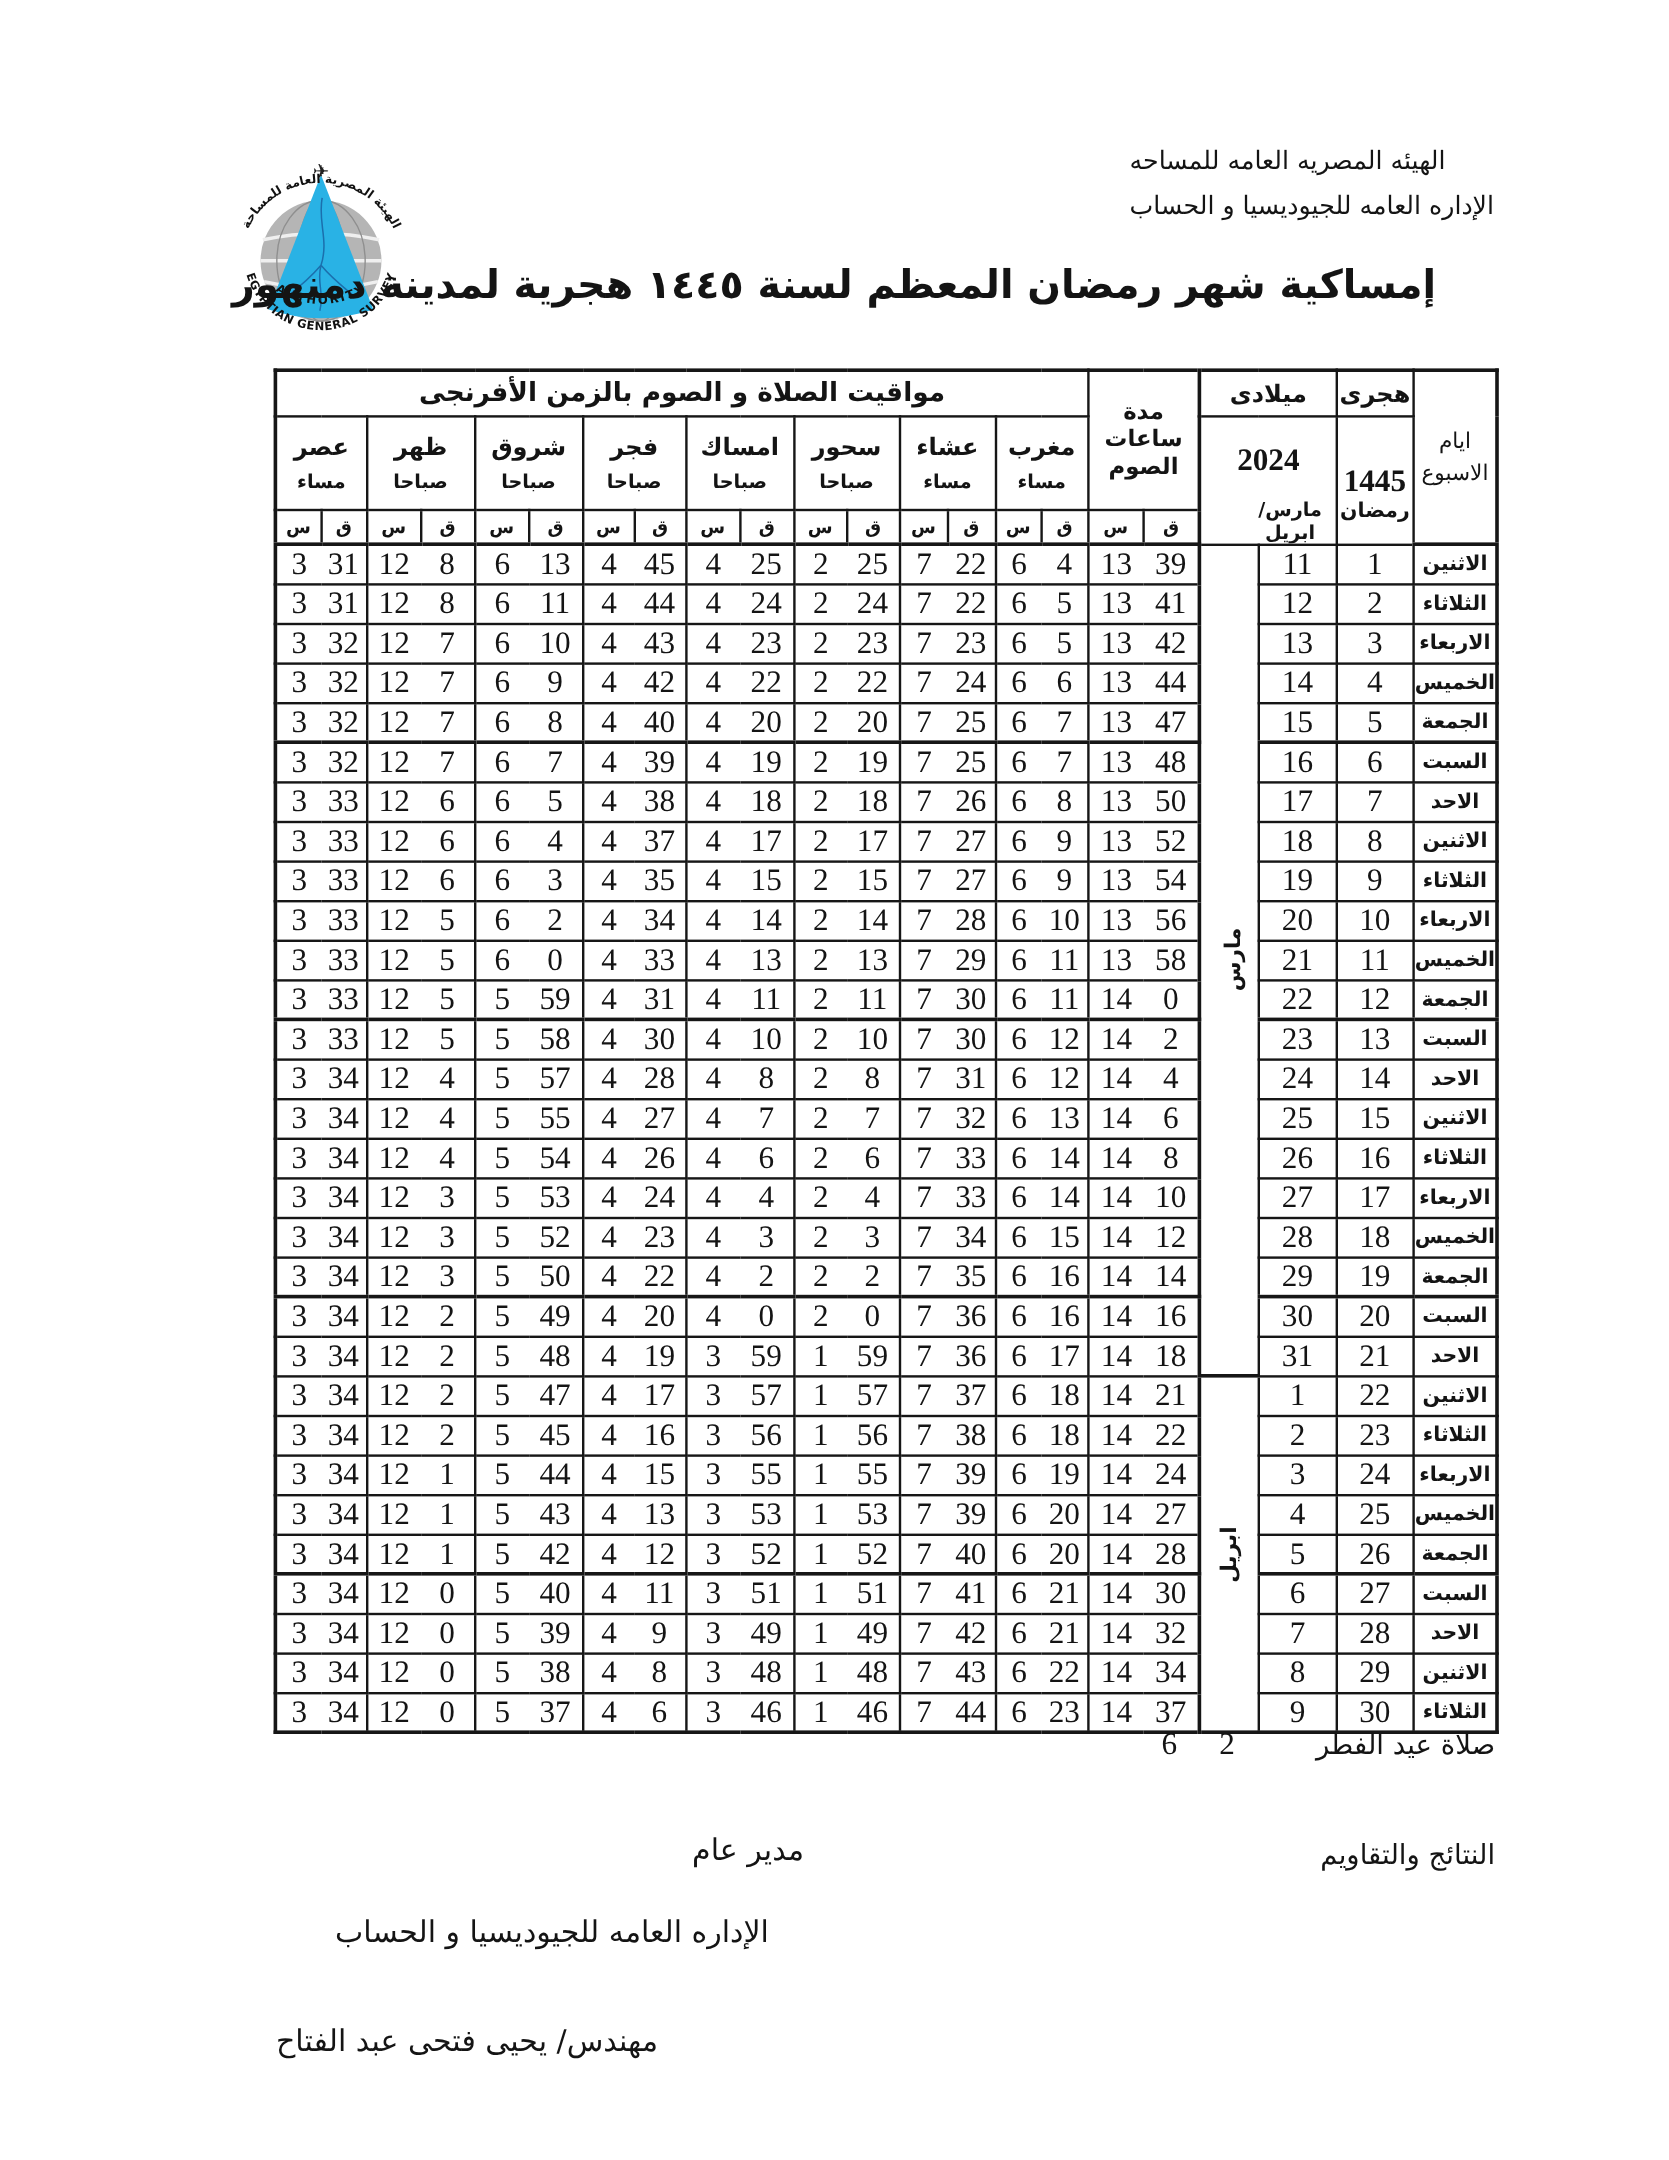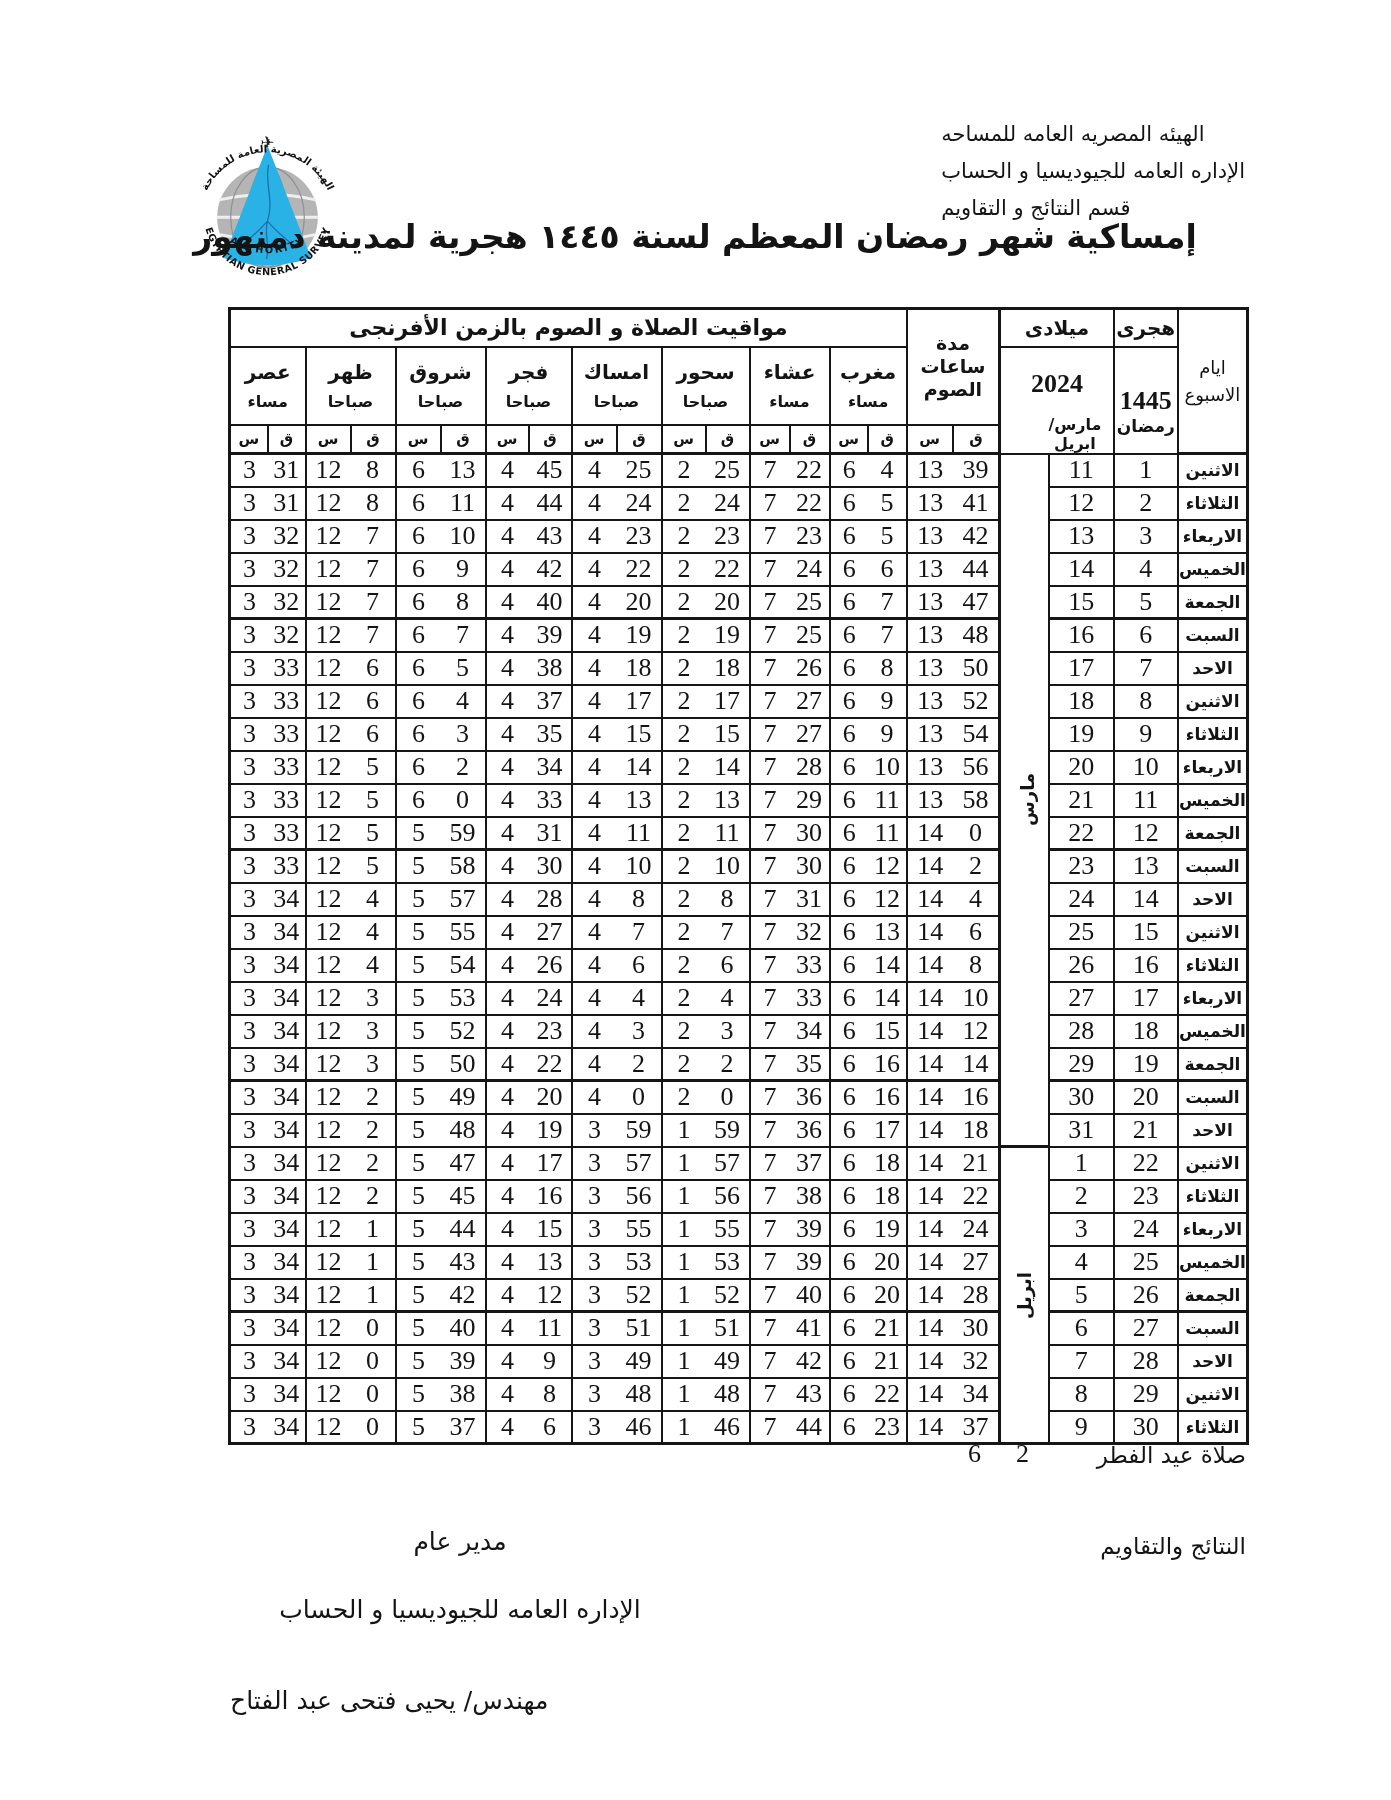--- a/index.html
+++ b/index.html
@@ -44,21 +44,21 @@
         font-weight:bold;font-size:18px;}
   .wday{font-weight:bold;font-size:17px;}
   .pairwrap{display:flex;width:100%;}
   .pairwrap span{flex:1;text-align:center;}
 
   
   .eid-hour{position:absolute;left:951px;top:1441px;width:47px;text-align:center;}
   .eid-min{position:absolute;left:998px;top:1441px;width:49px;text-align:center;}
   .eid-label{position:absolute;right:145px;top:1442px;font-size:23px;direction:rtl;}
   .sig-dept{position:absolute;right:145px;top:1533px;font-size:23px;direction:rtl;}
-  .sig-1{position:absolute;left:250px;top:1527px;width:420px;text-align:center;font-size:25px;direction:rtl;}
+  .sig-1{position:absolute;left:250px;top:1527px;width:420px;text-align:right;font-size:25px;direction:rtl;}
   .sig-2{position:absolute;left:230px;top:1595px;width:460px;text-align:center;font-size:25px;direction:rtl;}
   .sig-3{position:absolute;left:230px;top:1686px;width:440px;text-align:left;font-size:25px;direction:rtl;}
 </style>
 </head>
 <body>
 
 <div class="page">
 
   <svg class="logo" width="165" height="155" viewBox="0 0 170 160">
     <defs>
@@ -80,21 +80,20 @@
       <textPath href="#arcBot" startOffset="50%" text-anchor="middle">EGYPTIAN GENERAL SURVEY</textPath>
     </text>
     <text font-size="10" font-weight="bold" fill="#111" letter-spacing="2">
       <textPath href="#arcBot2" startOffset="50%" text-anchor="middle">AUTHORITY</textPath>
     </text>
   </svg>
 
   <div class="letterhead">
     <div>الهيئه المصريه العامه للمساحه</div>
     <div>الإداره العامه للجيوديسيا و الحساب</div>
-    <div>قسم النتائج و التقاويم</div>
   </div>
 
   <div class="doc-title">إمساكية شهر رمضان المعظم لسنة ١٤٤٥ هجرية لمدينة دمنهور</div>
 
   <table class="imsakia">
     <colgroup>
       <col style="width:38px">
         <col style="width:38px">
       <col style="width:45px">
         <col style="width:45px">

